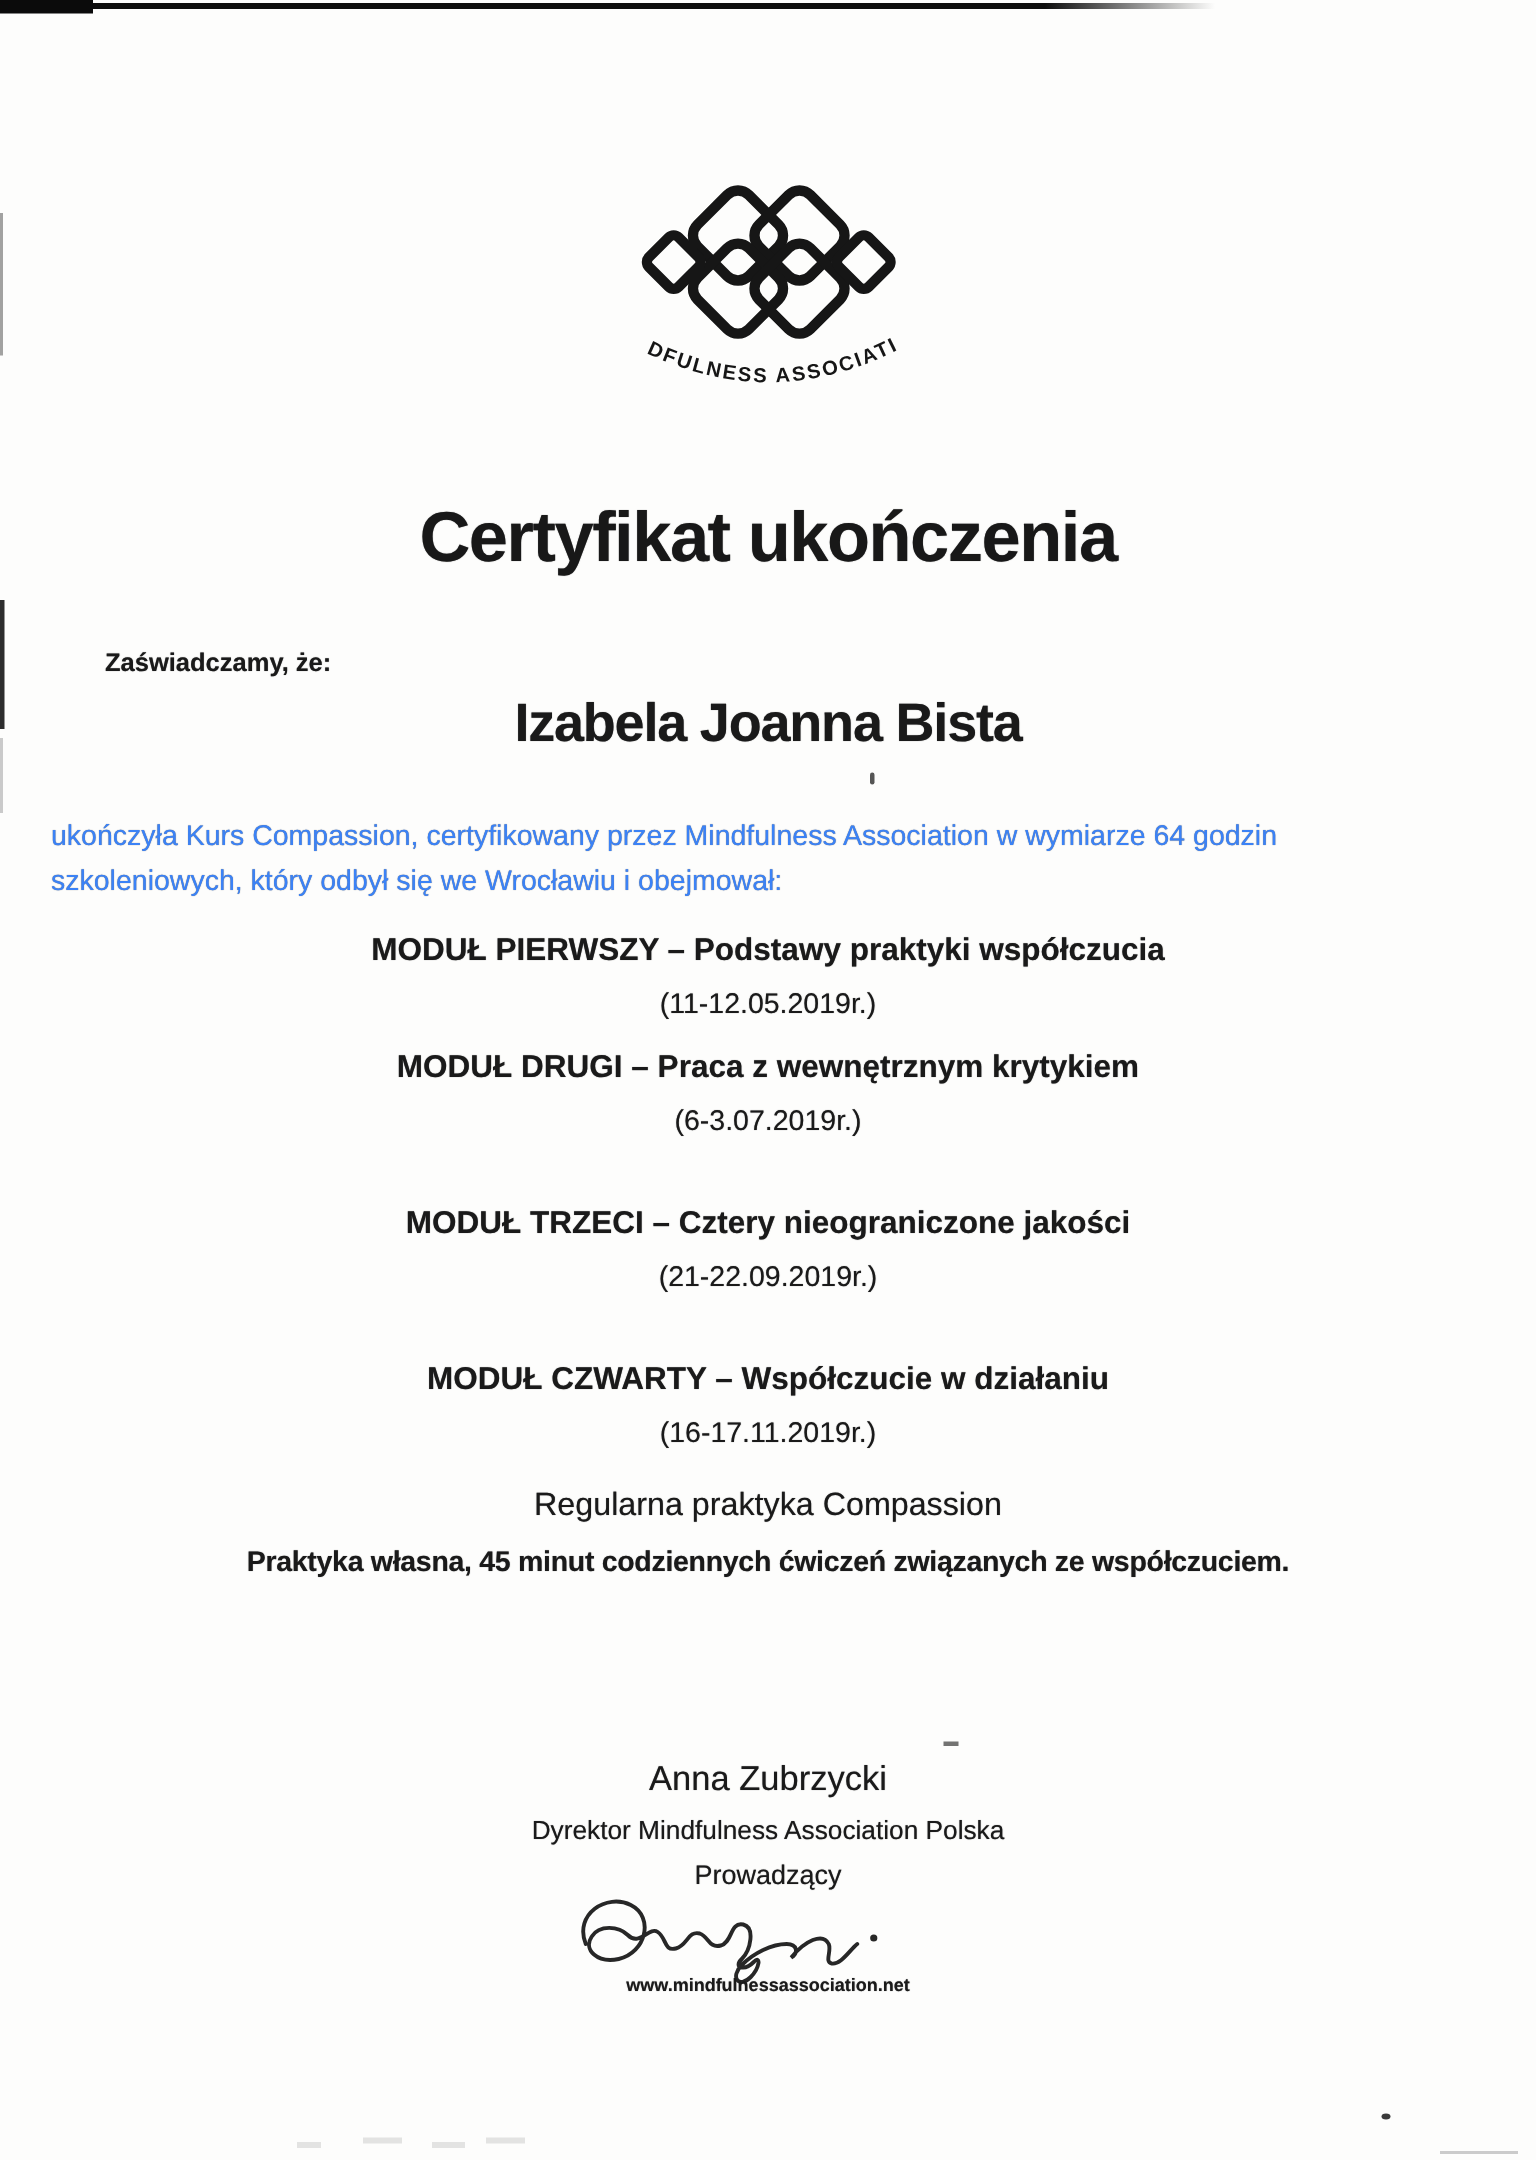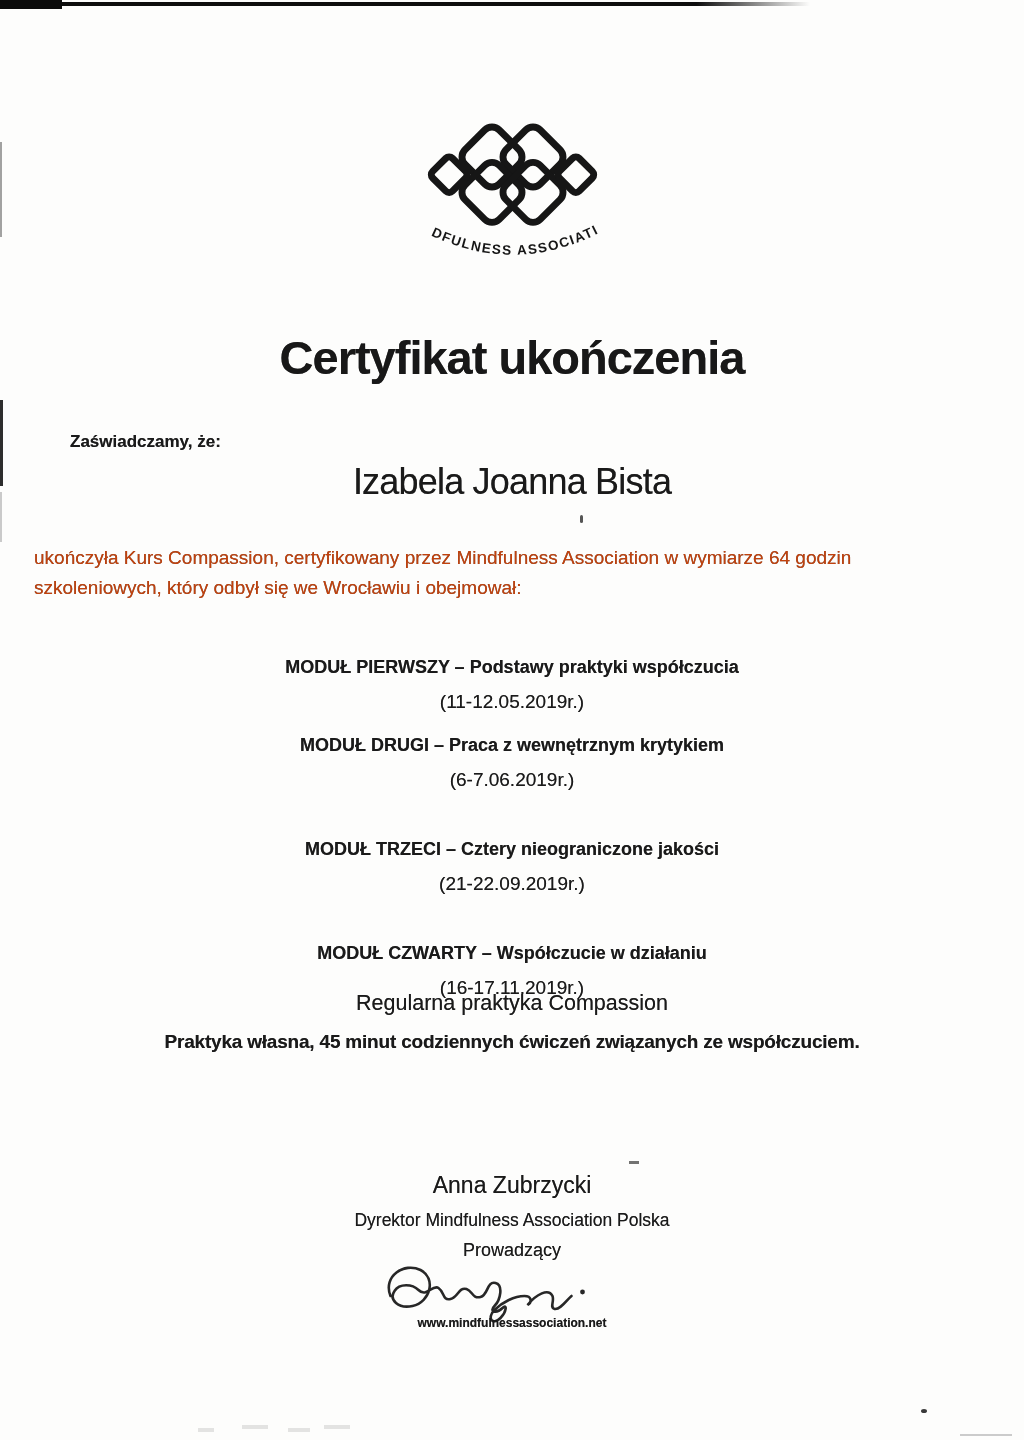--- a/index.html
+++ b/index.html
@@ -13,30 +13,30 @@
 
   
   .logo-wrap { position:absolute; top:114px; left:0; width:100%; text-align:center; }
   .logo-svg { display:inline-block; }
 
   .title-block { top:330px; }
   .cert-title { font-size:47px; font-weight:bold; letter-spacing:-1px; color:#181818; }
   .cert-subtitle { font-size:23px; font-weight:bold; letter-spacing:-0.2px; margin-top:8px; color:#222; }
 
   .attest-label { position:absolute; left:70px; top:432px; font-size:17px; font-weight:bold; }
-  .recipient { top:461px; font-size:36px; font-weight:normal; letter-spacing:-0.8px; }
+  .recipient { top:461px; font-size:36px; font-weight:bold; letter-spacing:-0.8px; }
 
   .body-par {
     position:absolute; left:34px; top:524px; width:936px;
-    font-size:19px; line-height:30px; text-align:left; color:#c2410c;
+    font-size:19px; line-height:30px; text-align:left; color:#3b82f6;
   }
 
   
   .module { position:absolute; left:0; width:100%; text-align:center; }
-  .module-title { font-size:18px; font-weight:bold;margin-top:35px; }
+  .module-title { font-size:21px; font-weight:bold; }
   .module-date { font-size:19px; margin-top:13px; }
   .m1 { top:622px; } .m2 { top:700px; } .m3 { top:804px; } .m4 { top:908px; }
 
   .practice-heading { top:991px; font-size:21.5px; }
   .practice-detail { top:1031px; font-size:19px; font-weight:bold; letter-spacing:-0.2px; }
 
   
   .sig-name { top:1172px; font-size:23px; }
   .sig-title { top:1210px; font-size:17.5px; }
   .sig-role { top:1240px; font-size:18px; }
@@ -104,21 +104,21 @@
   <div class="abs-center recipient ink">Izabela Joanna Bista</div>
 
   <p class="body-par ink">ukończyła Kurs Compassion, certyfikowany przez Mindfulness Association w wymiarze 64 godzin szkoleniowych, który odbył się we Wrocławiu i obejmował:</p>
 
   <div class="module m1">
     <div class="module-title ink">MODUŁ PIERWSZY – Podstawy praktyki współczucia</div>
     <div class="module-date ink">(11-12.05.2019r.)</div>
   </div>
   <div class="module m2">
     <div class="module-title ink">MODUŁ DRUGI – Praca z wewnętrznym krytykiem</div>
-    <div class="module-date ink">(6-7.06.2019r.)</div>
+    <div class="module-date ink">(6-3.07.2019r.)</div>
   </div>
   <div class="module m3">
     <div class="module-title ink">MODUŁ TRZECI – Cztery nieograniczone jakości</div>
     <div class="module-date ink">(21-22.09.2019r.)</div>
   </div>
   <div class="module m4">
     <div class="module-title ink">MODUŁ CZWARTY – Współczucie w działaniu</div>
     <div class="module-date ink">(16-17.11.2019r.)</div>
   </div>
 

